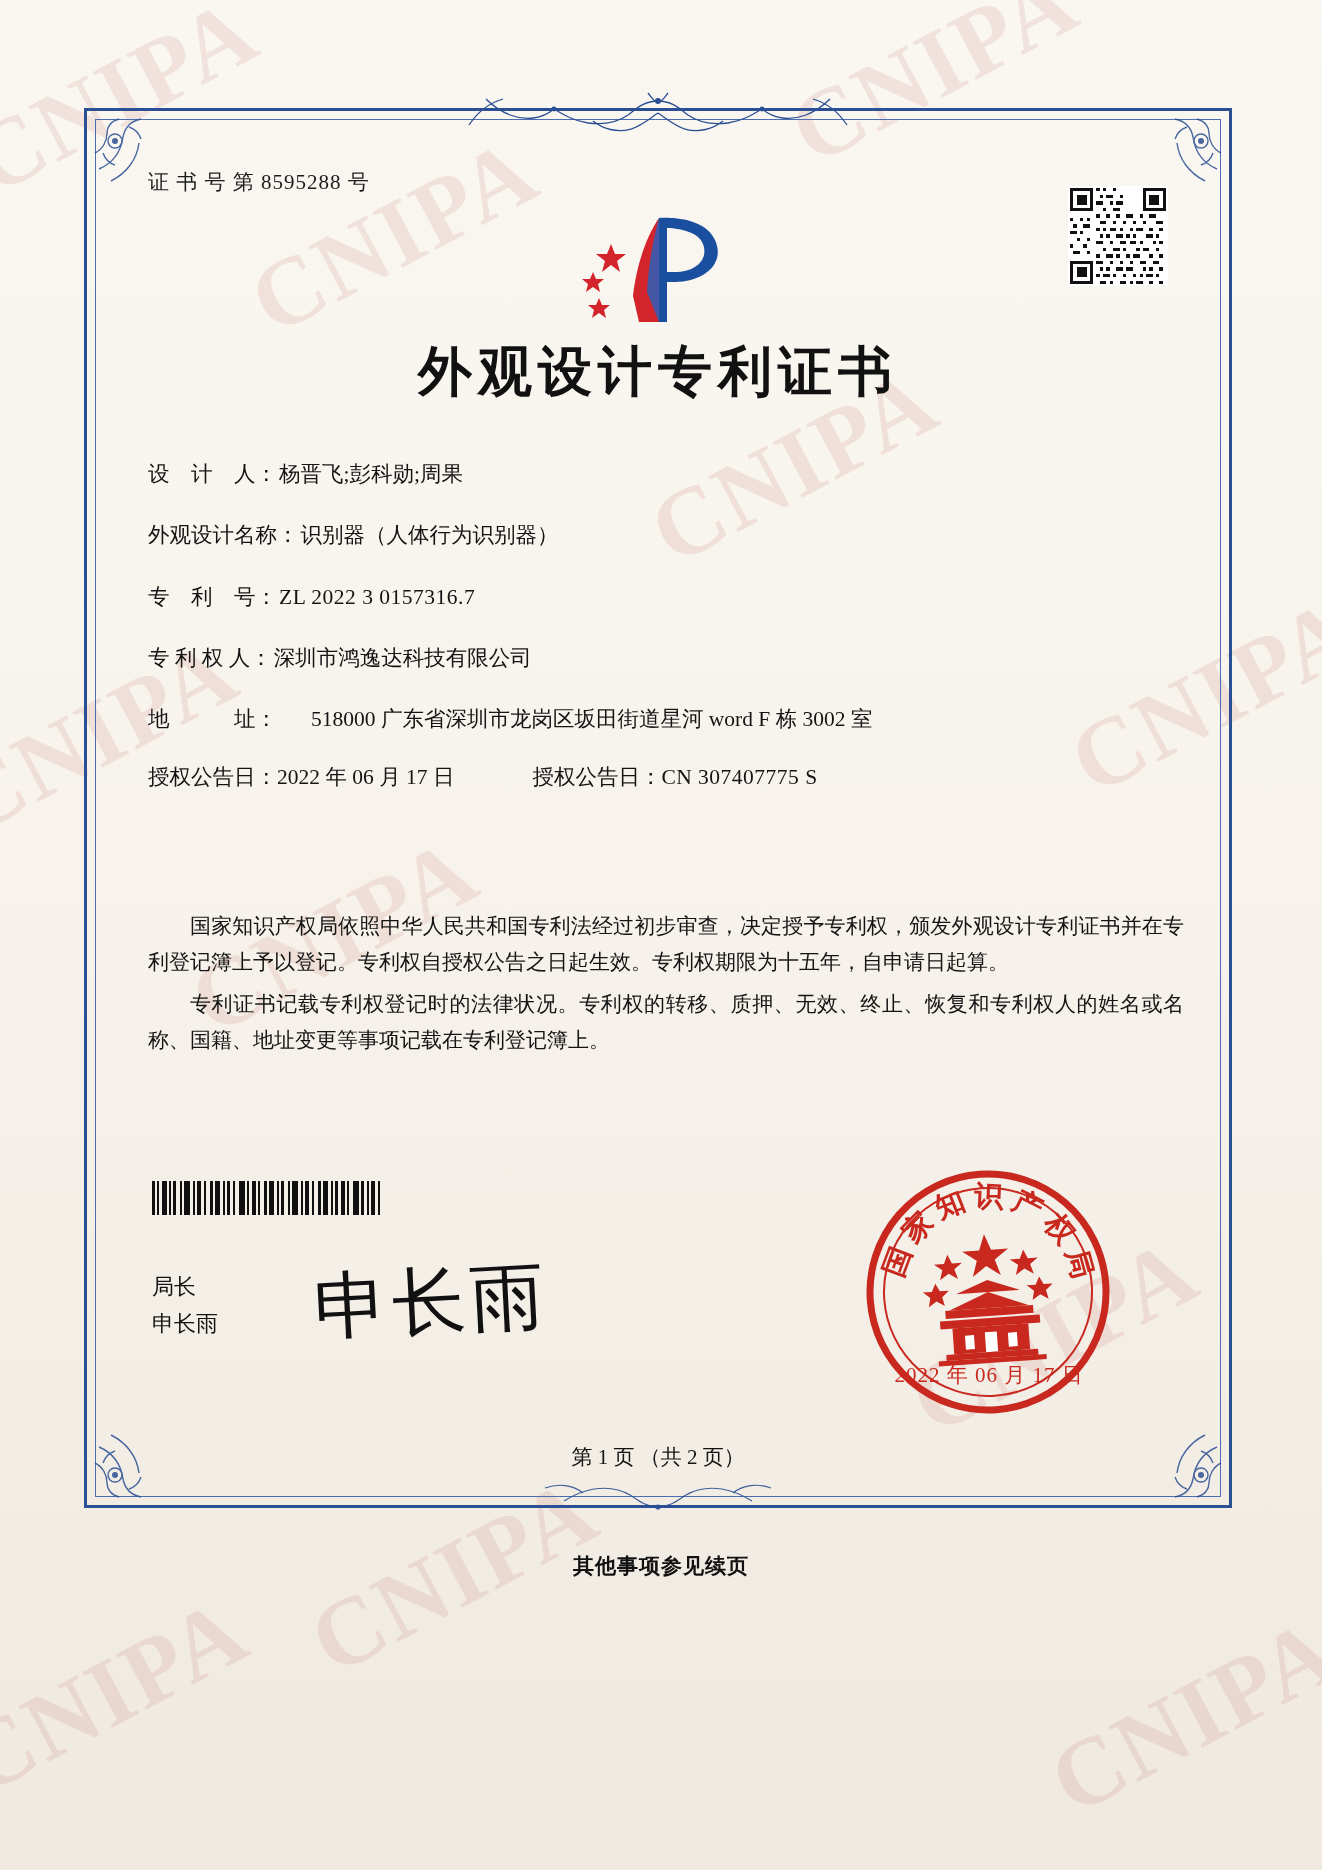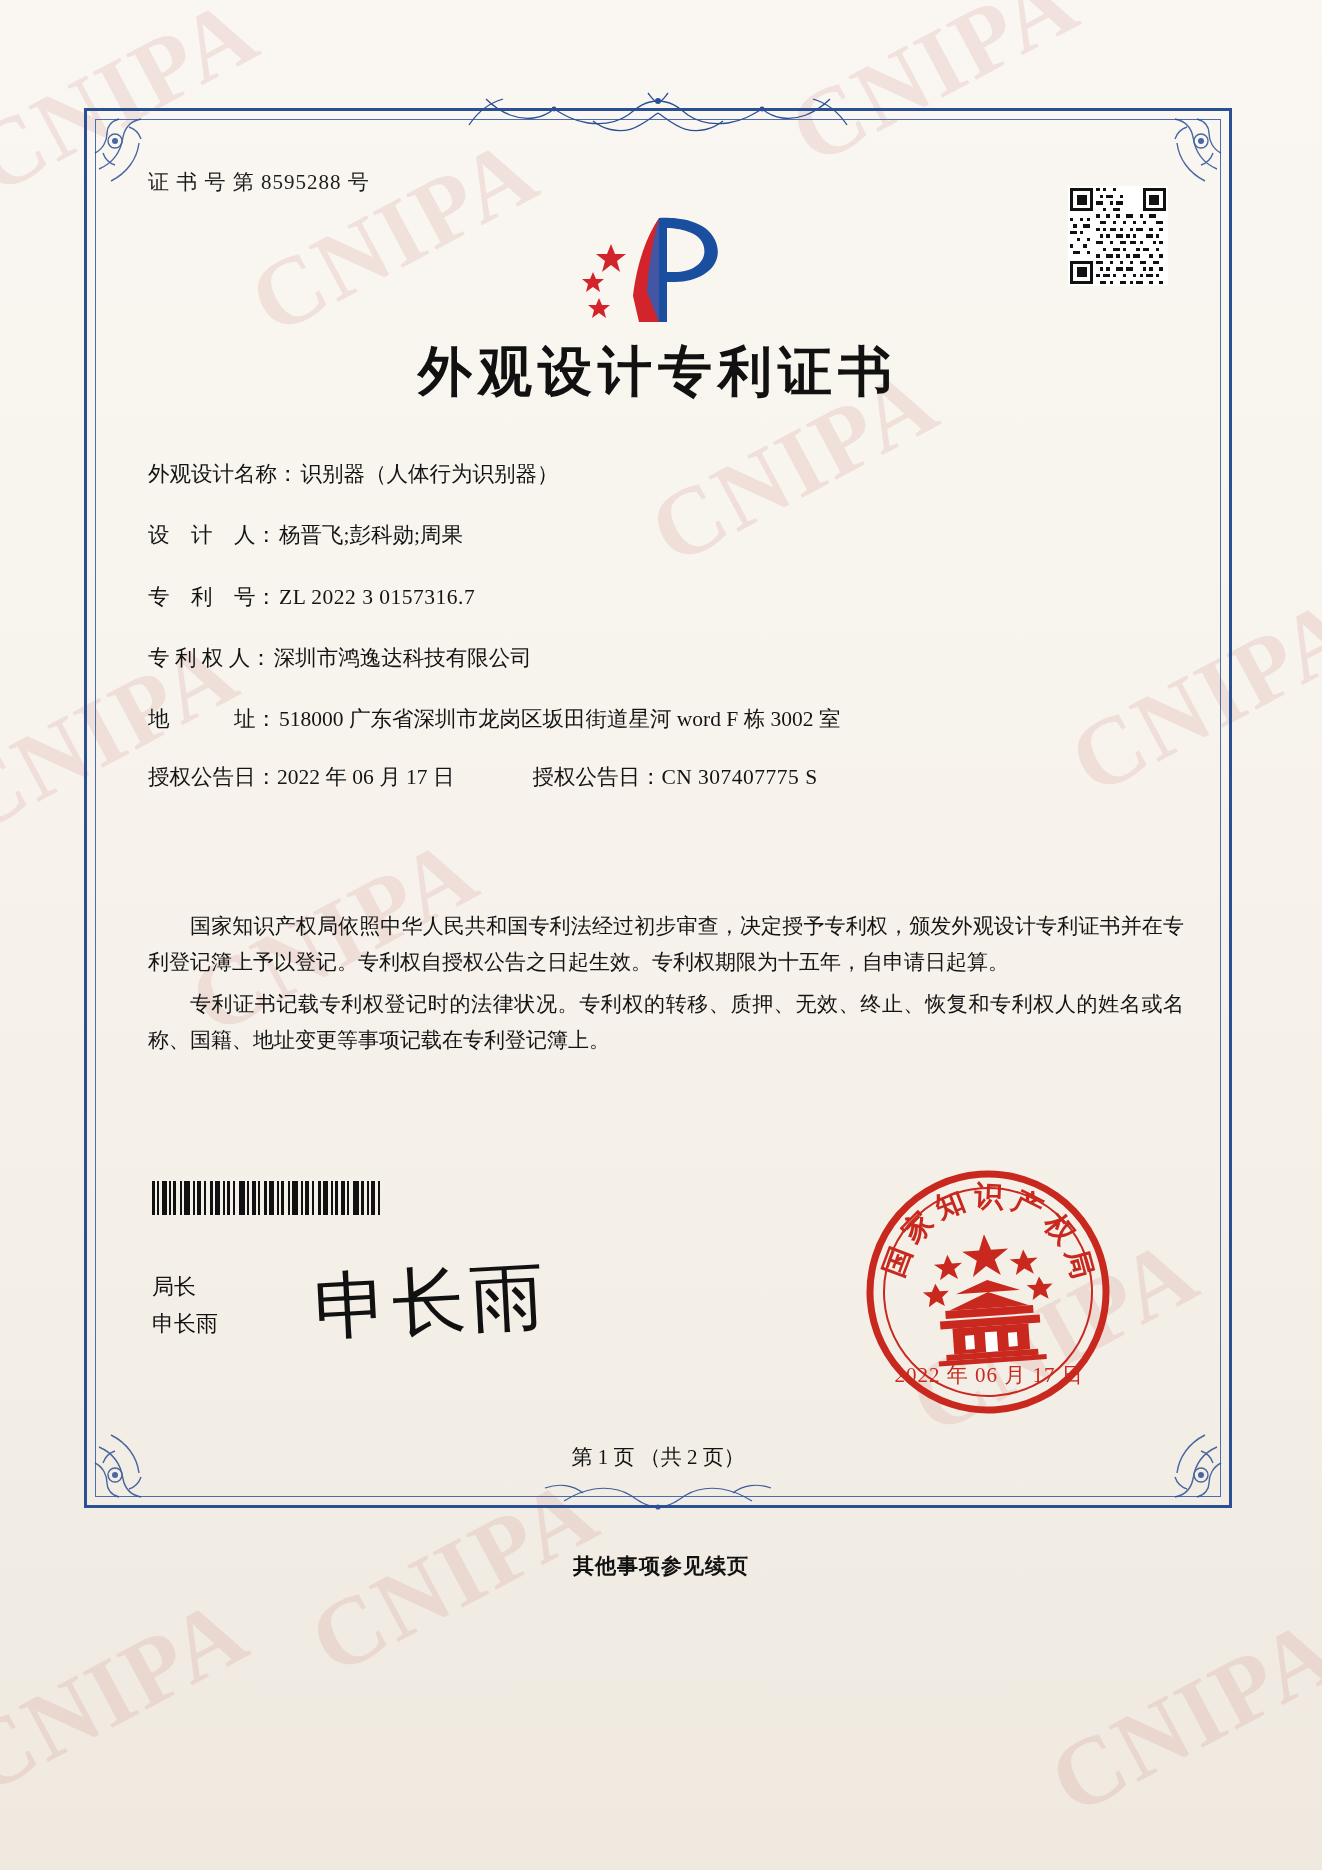--- a/index.html
+++ b/index.html
@@ -513,43 +513,43 @@
           <rect x="27" y="28" width="1" height="1"></rect>
         </g>
       </svg>
     </div>
 
     <div class="doc-title">外观设计专利证书</div>
 
     <div class="fields">
 
       <div class="field-row">
+        <span class="f-label">设　计　人：</span>
+        <span class="f-value">杨晋飞;彭科勋;周果</span>
+      </div>
+
+      <div class="field-row">
         <span class="f-label">外观设计名称：</span>
         <span class="f-value">识别器（人体行为识别器）</span>
-      </div>
-
-      <div class="field-row">
-        <span class="f-label">设　计　人：</span>
-        <span class="f-value">杨晋飞;彭科勋;周果</span>
       </div>
 
       <div class="field-row">
         <span class="f-label">专　利　号：</span>
         <span class="f-value mono">ZL 2022 3 0157316.7</span>
       </div>
 
 
       <div class="field-row">
         <span class="f-label">专 利 权 人：</span>
         <span class="f-value">深圳市鸿逸达科技有限公司</span>
       </div>
 
       <div class="field-row" style="margin-bottom:24px;">
         <span class="f-label">地　　　址：</span>
-        <span class="f-value" style="max-width:700px;">518000 广东省深圳市龙岗区坂田街道星河 word F 栋 3002 室</span>
+        <span class="f-value" style="max-width:700px;margin-left:32px;">518000 广东省深圳市龙岗区坂田街道星河 word F 栋 3002 室</span>
       </div>
 
       <div class="grant-row">
         <span>授权公告日：</span>
         <span>2022 年 06 月 17 日</span>
         <span class="gap"></span>
         <span>授权公告日：</span>
         <span style="letter-spacing:.5px;">CN 307407775 S</span>
       </div>
     </div>

